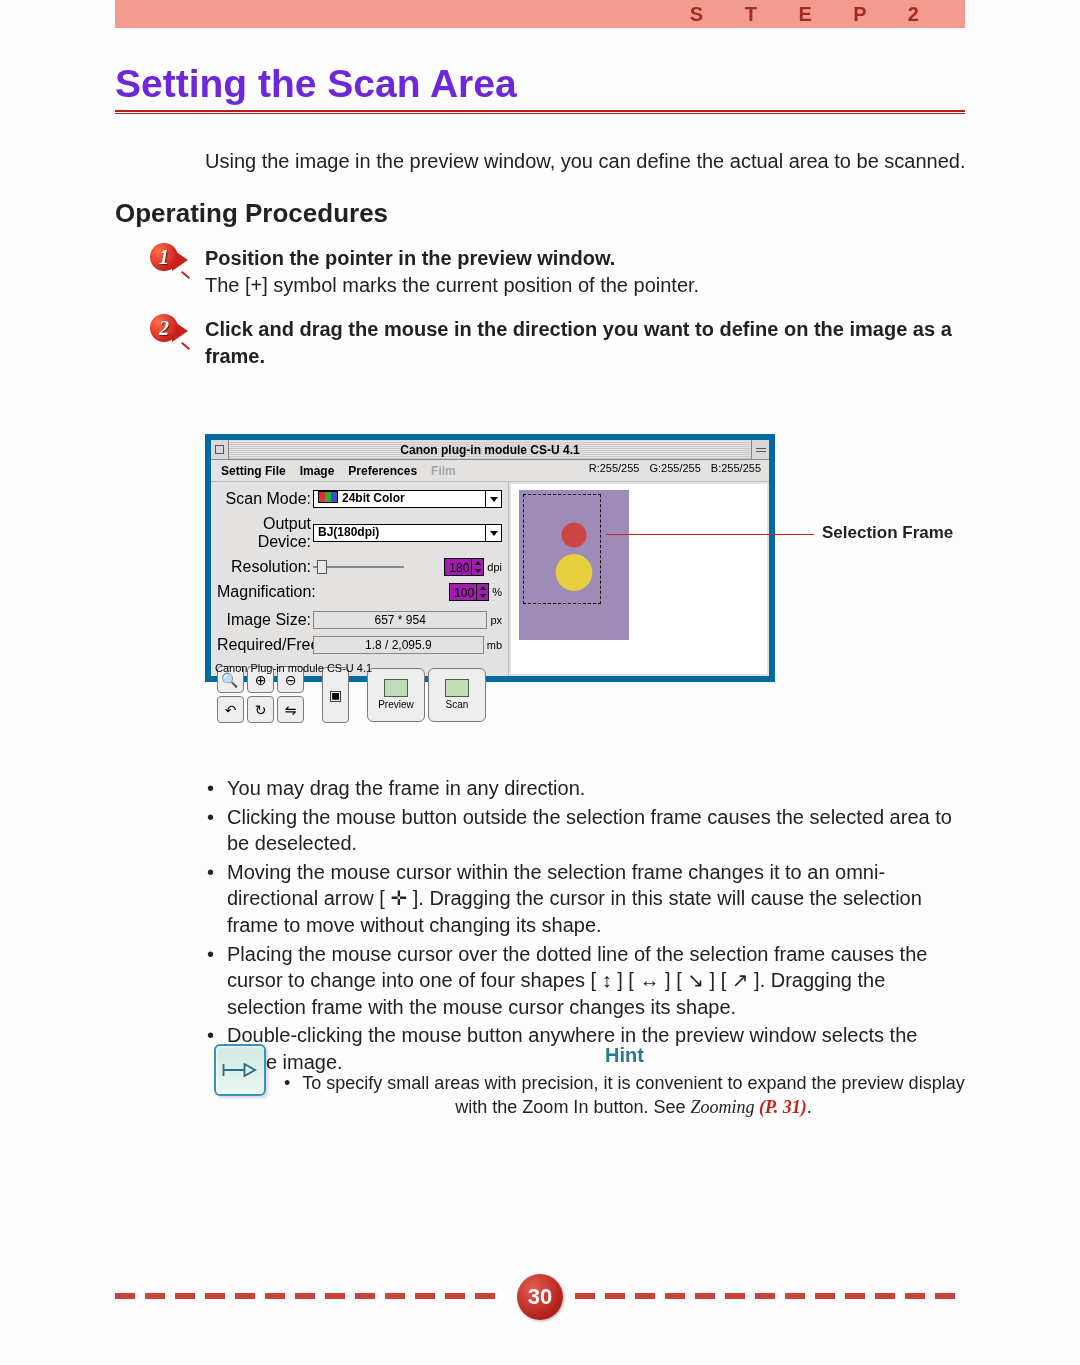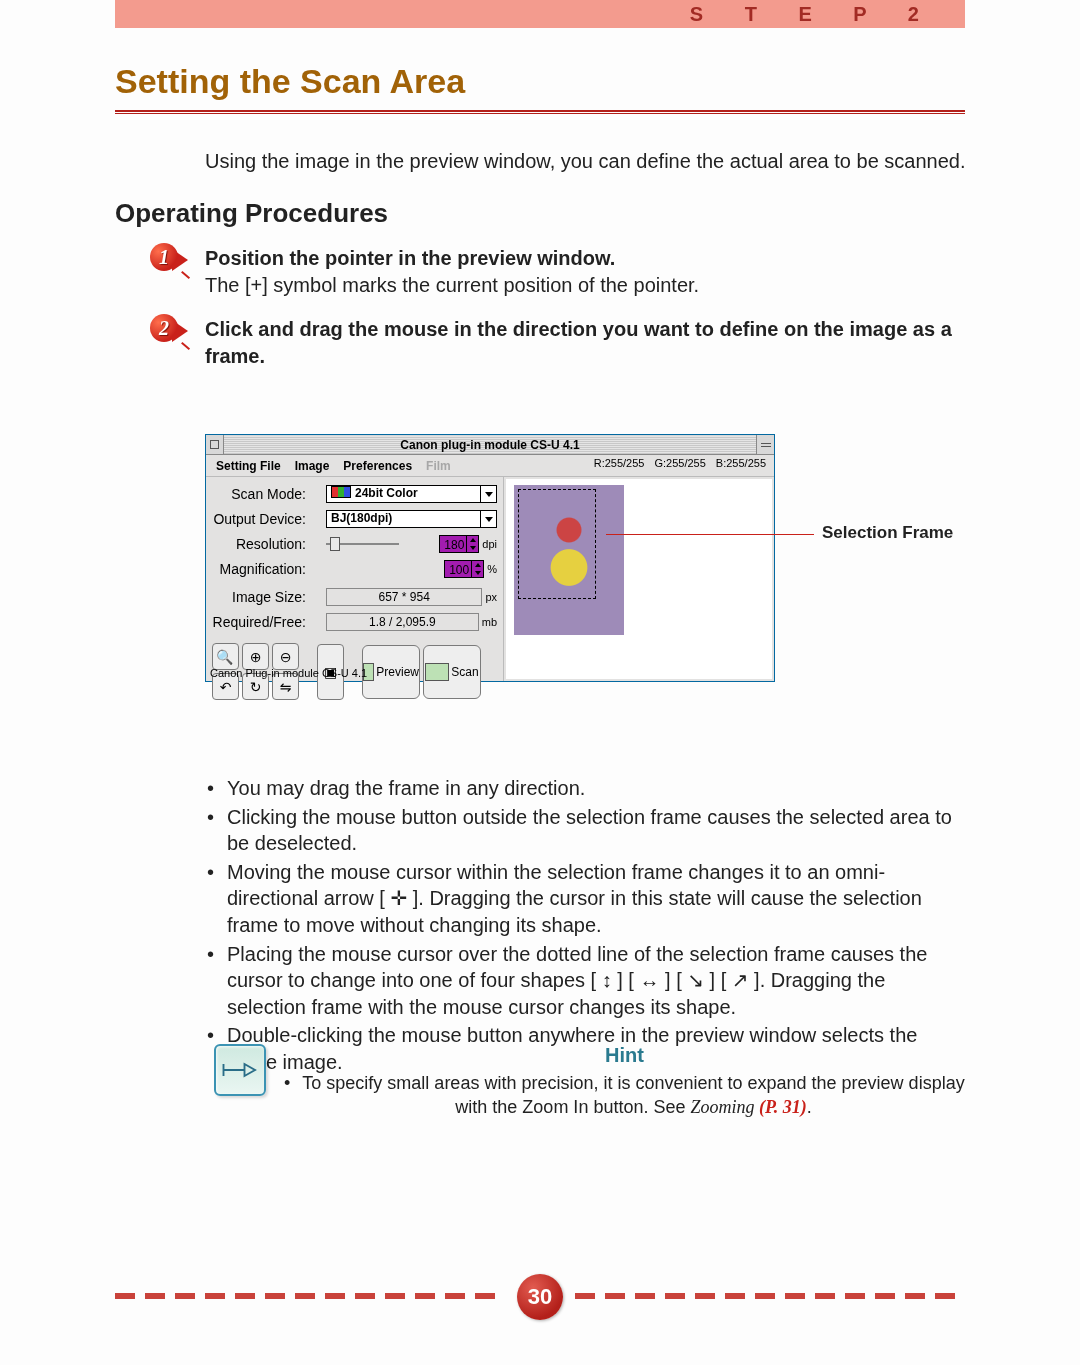--- a/index.html
+++ b/index.html
@@ -28,22 +28,22 @@
     font-family: Arial, sans-serif;
     font-weight: 700;
     color: #a22b24;
     font-size: 20px;
   }
   .title {
     position: absolute;
     top: 62px;
     font-family: Arial, Helvetica, sans-serif;
     font-weight: 900;
-    font-size: 34px;
-    color: #a16207;
+    font-size: 39px;
+    color: #6d28d9;
   }
   .title-underline {
     position: absolute;
     top: 110px;
     left: 115px; right: 115px;
     height: 4px;
     background: linear-gradient(#b3201a,#b3201a) 0 0/100% 2px no-repeat,
                 linear-gradient(#b3201a,#b3201a) 0 3px/100% 1px no-repeat;
   }
   .intro {
@@ -103,21 +103,21 @@
     border-top: 2px solid #c9211a;
     transform: rotate(40deg);
   }
   
   .app {
     position: absolute;
     top: 434px;
     left: 205px;
     width: 570px;
     height: 248px;
-    border: 1px solid #0369a1;
+    border: 6px solid #0369a1;
     background: #e3e2e1;
     font-family: Geneva, Arial, sans-serif;
     font-size: 12px;
     color: #000;
   }
   .app-title {
     height: 20px;
     background: #d8d8d8;
     border-bottom: 1px solid #888;
     display: flex;
@@ -160,21 +160,21 @@
     font-size: 11px;
     display: flex; gap: 10px;
   }
   .app-body {
     position: absolute;
     top: 42px; left: 0; right: 0; bottom: 0;
     display: flex;
   }
   .left-pane { width: 298px; padding: 8px 6px; border-right: 1px solid #bbb; }
   .fld { display: flex; align-items: center; margin-bottom: 7px; font-size: 12px;}
-  .fld .lab { width: 94px; text-align: right; margin-right: 20px; font-family: Geneva, Arial, sans-serif; font-size: 14px;}
+  .fld .lab { width: 94px; text-align: right; margin-right: 2px; font-family: Geneva, Arial, sans-serif; font-size: 16px;}
   .combo {
     flex: 1; height: 18px; border: 1px solid #000; background: #fff;
     display: flex; align-items: flex-start; position: relative;
     font-weight: 700; padding-left: 4px;
   }
   .combo .colorbox { width: 20px; height: 12px; background: linear-gradient(90deg,#e03030 33%,#30b030 33% 66%,#3050e0 66%); margin-right: 4px; border:1px solid #000;}
   .combo .arrow {
     position: absolute; right: 0; top: 0; bottom: 0; width: 16px;
     border-left: 1px solid #000;
     display:flex;align-items:center;justify-content:center;
@@ -193,21 +193,21 @@
   .readout { flex:1; height:18px; border:1px solid #888; text-align:center; line-height:16px; background:#e3e2e1;}
   .tool-grid {
     margin-top: 12px;
     display: grid;
     grid-template-columns: repeat(3, 27px) 12px 27px 12px repeat(2, 58px);
     grid-template-rows: 27px 27px;
     gap: 3px;
     align-items: center;
   }
   .tbtn { width:27px;height:27px;border:1px solid #7a7a7a;background:#eee;border-radius:4px;display:flex;align-items:center;justify-content:center;font-size:14px;}
-  .lbtn { width:58px;height:54px;grid-row:span 2;border:1px solid #7a7a7a;border-radius:6px;background:#eee;display:flex;align-items:center;justify-content:center;gap:2px;font-size:12px;}
+  .lbtn { width:58px;height:54px;grid-row:span 2;border:1px solid #7a7a7a;border-radius:6px;background:#eee;display:flex;flex-direction:column;align-items:center;justify-content:center;gap:2px;font-size:10px;}
   .lbtn .ic { width:24px; height:18px; border:1px solid #555; background:linear-gradient(#bde1b5,#bde1b5);}
   .status { position:absolute; left:4px; bottom:2px; font-size:11px;}
   .right-pane {
     flex: 1;
     background: #fff;
     position: relative;
     margin: 2px;
   }
   .preview-img {
     position: absolute;

